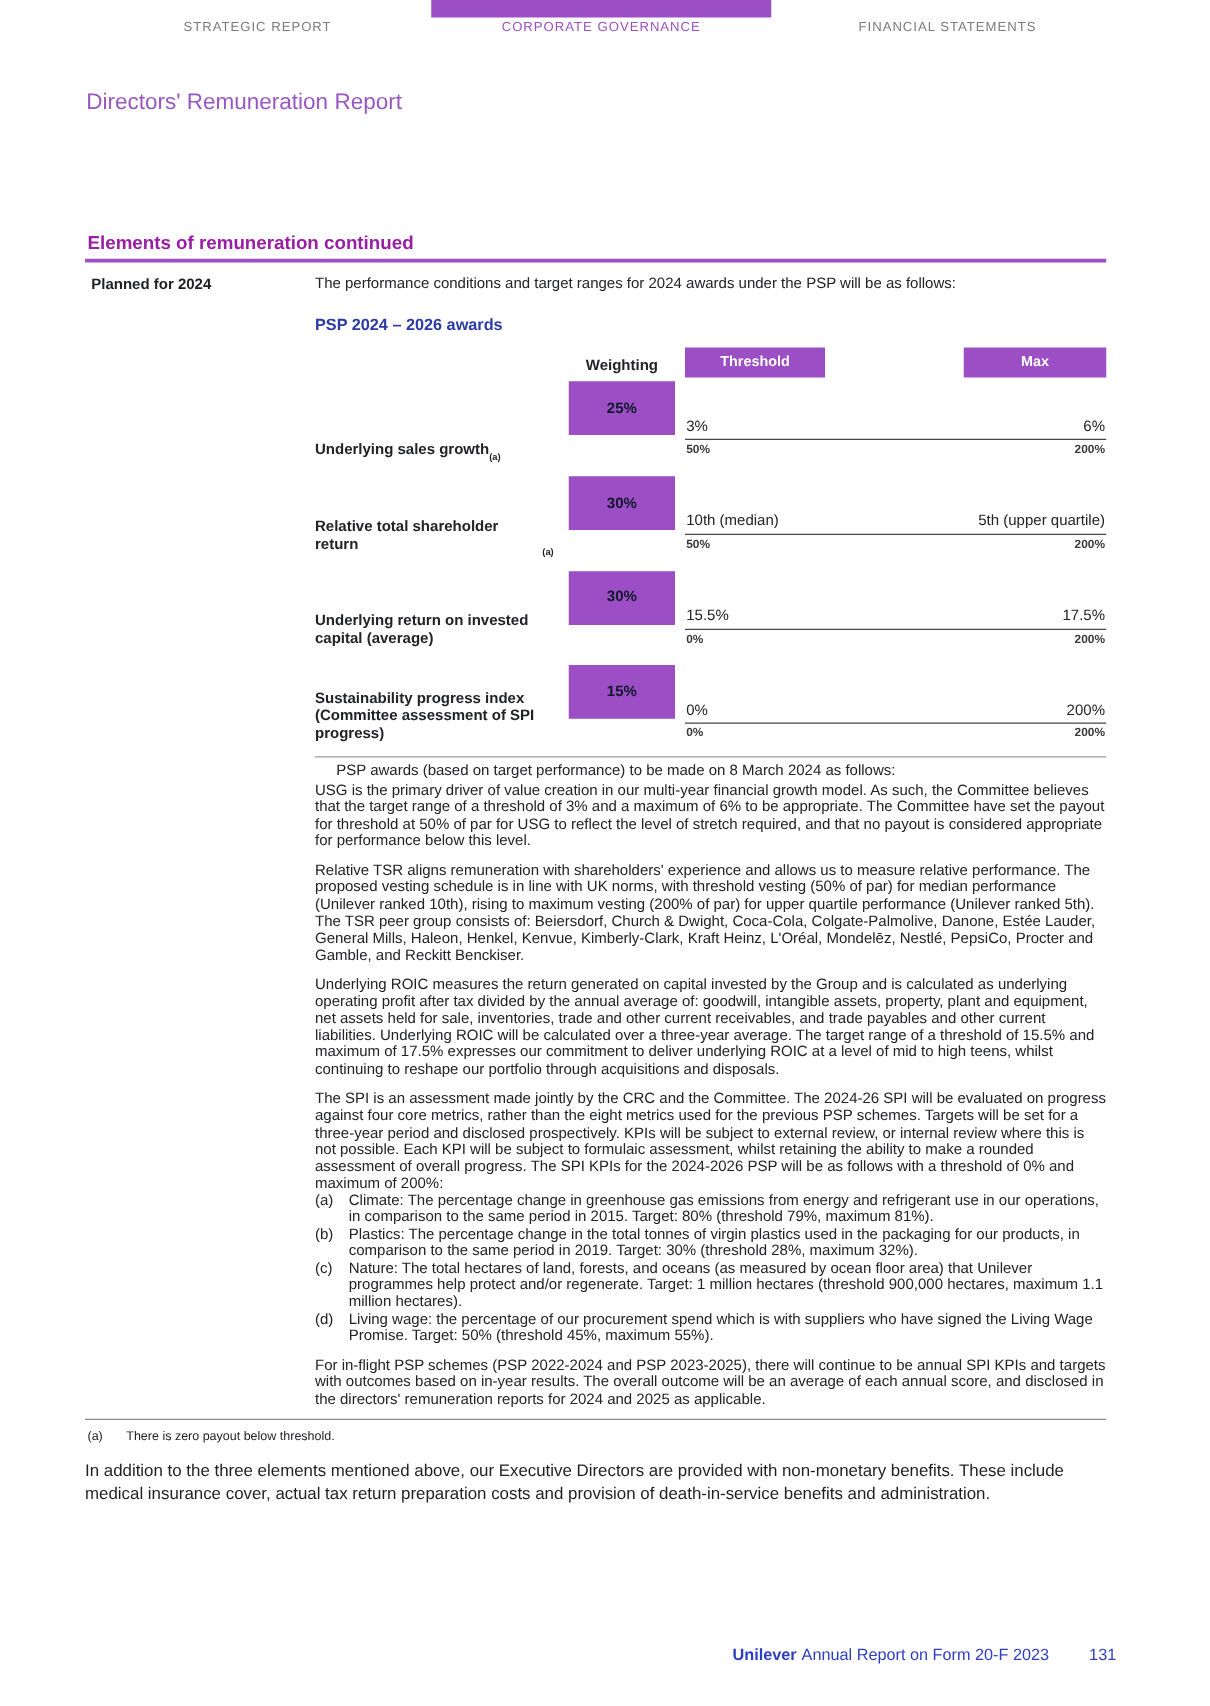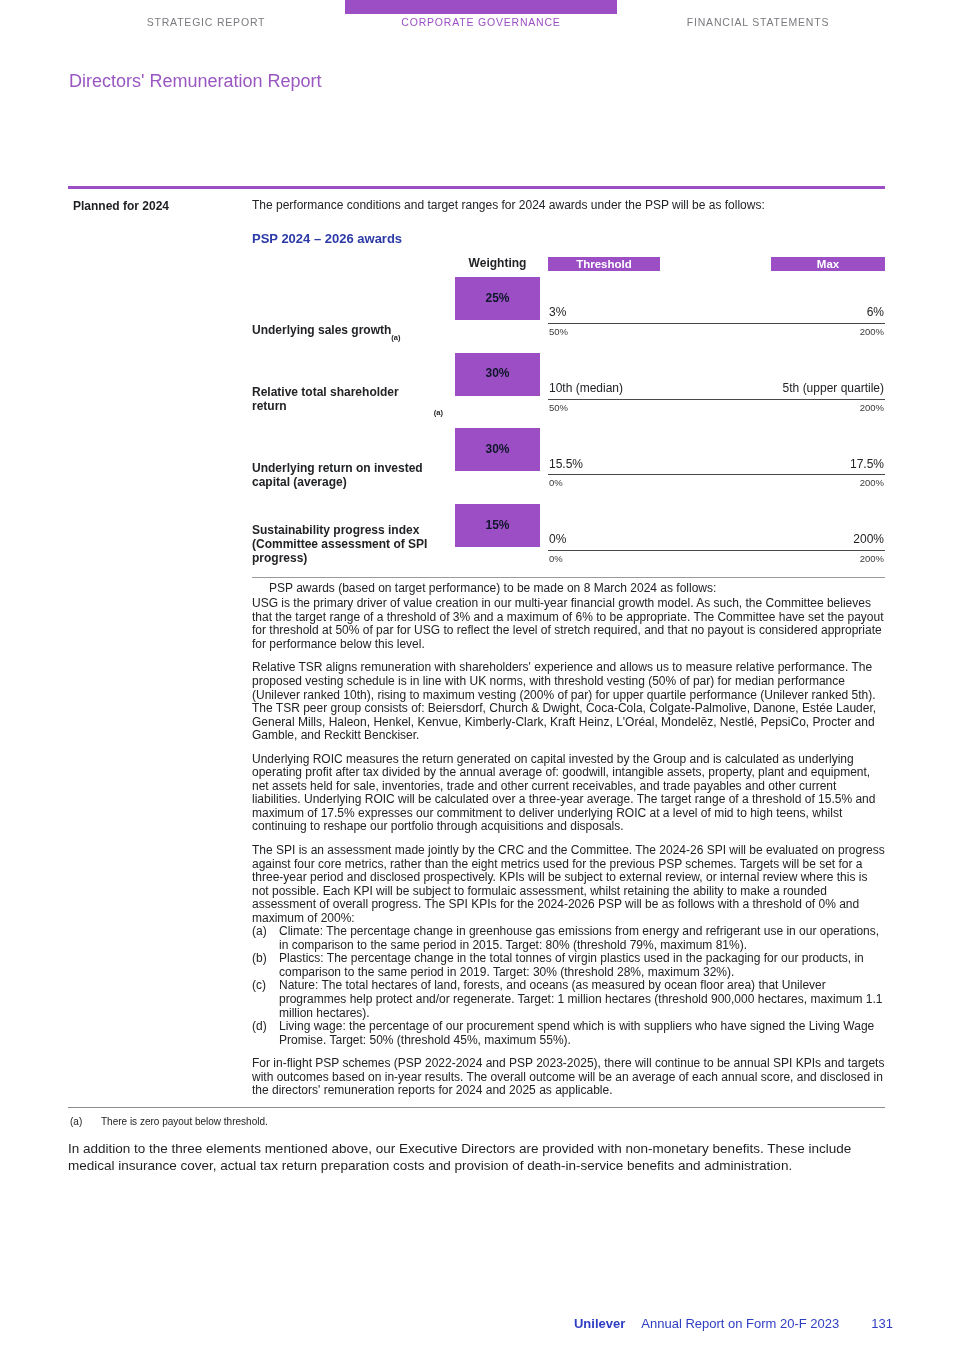--- a/index.html
+++ b/index.html
@@ -22,68 +22,69 @@
   .cols { display:flex; }
   .side-col { width:184px; flex:0 0 184px; }
   .side-label { font-size:12px; font-weight:bold; color:#1e1f22; padding-left:5px; }
   .main-col { width:633px; flex:0 0 633px; font-size:12px; line-height:1.13; }
   .intro { margin:0 0 19px; }
   .psp-title { font-size:13px; font-weight:bold; color:#2b3aa6; margin:0 0 11px; }
   
   .tbl-head { display:grid; grid-template-columns:203px 85px 345px; margin-bottom:3px; }
   .weighting-label { grid-column:2; text-align:center; font-weight:bold; font-size:12px; align-self:end; padding-bottom:3px; }
   .head-boxes { grid-column:3; padding-left:8px; display:flex; justify-content:space-between; }
-  .hbox { background:#9c4fc5; color:#fff; font-weight:bold; font-size:11.5px; height:14px;
+  .hbox { background:#9c4fc5; color:#fff; font-weight:bold; font-size:11.5px; height:24px;
     display:flex; align-items:center; justify-content:center; }
   .hbox.threshold { width:112px; } .hbox.max { width:114px; }
   .prow { display:grid; grid-template-columns:203px 85px 345px; margin-bottom:15px; }
   .plabel { font-weight:bold; font-size:12px; line-height:1.17; padding-right:12px;
     min-height:43px; display:flex; align-items:flex-end; }
   .plabel sup { font-size:7.5px; font-weight:bold; vertical-align:super; line-height:0; }
   .wbox { width:85px; height:43px; background:#9c4fc5; color:#0f172a; font-weight:bold; font-size:12px;
     display:flex; align-items:center; justify-content:center; }
   .pvals { padding-left:8px; }
   .vline { height:43px; display:flex; align-items:flex-end; justify-content:space-between;
     border-bottom:1px solid #47474a; padding:0 1px 3px 1px; font-size:12px; }
-  .vpayout { display:flex; justify-content:space-between; font-size:9.5px; color:#3a3a3c; padding:3px 1px 0 1px; }
+  .vpayout { display:flex; justify-content:space-between; font-size:9.5px; color:#3a3a3c; padding:3px 1px 0 1px;font-weight:bold; }
   .tbl-bottom-rule { border:none; border-top:1px solid #9a9a9a; margin:12px 0 4px; }
   
   .awards-intro { margin:0 17px 2px; }
   .bullet-list { margin:0 0 9px; }
   .bullet-item { display:flex; margin:1px 0; }
   .bullet-item::before { content:"▪"; font-size:8px; line-height:13px; margin:0 6px 0 6px; }
   .para { margin:0 0 10px; }
   .spi-list { margin:0; }
   .spi-item { display:grid; grid-template-columns:27px auto; }
   .final-para { margin:10px 0 0; }
   
   .footnote-rule { border:none; border-top:1px solid #8c8c8c; margin:9px 0 0; }
   .footnote { font-size:10px; margin-top:8px; display:flex; }
   .footnote-marker { width:31px; padding-left:2px; }
   .outro { font-size:13.5px; line-height:1.3; margin-top:13px; color:#1e1f22; }
   
   .footer { position:absolute; left:68px; top:1316px; width:825px; display:flex;
     justify-content:flex-end; align-items:center; font-size:13px; color:#2e3ec2; }
   .footer .brand { font-weight:bold; }
-  .footer .rest { margin-left:16px; }
+  .footer .rest { margin-left:4px; }
   .footer .pageno { margin-left:32px; }
 </style>
 </head>
 <body>
 
 <div class="page">
 
   <div class="topbar"></div>
   <div class="nav-tab tab-1">STRATEGIC REPORT</div>
   <div class="nav-tab tab-2 active">CORPORATE GOVERNANCE</div>
   <div class="nav-tab tab-3">FINANCIAL STATEMENTS</div>
 
   <div class="page-title">Directors' Remuneration Report</div>
 
   <div class="content">
+    <h2 class="section-heading">Elements of remuneration continued</h2>
     <div class="purple-rule"></div>
 
     <div class="cols">
       <div class="side-col">
         <div class="side-label">Planned for 2024</div>
       </div>
 
       <div class="main-col">
         <p class="intro">The performance conditions and target ranges for 2024 awards under the PSP will be as follows:</p>
 

